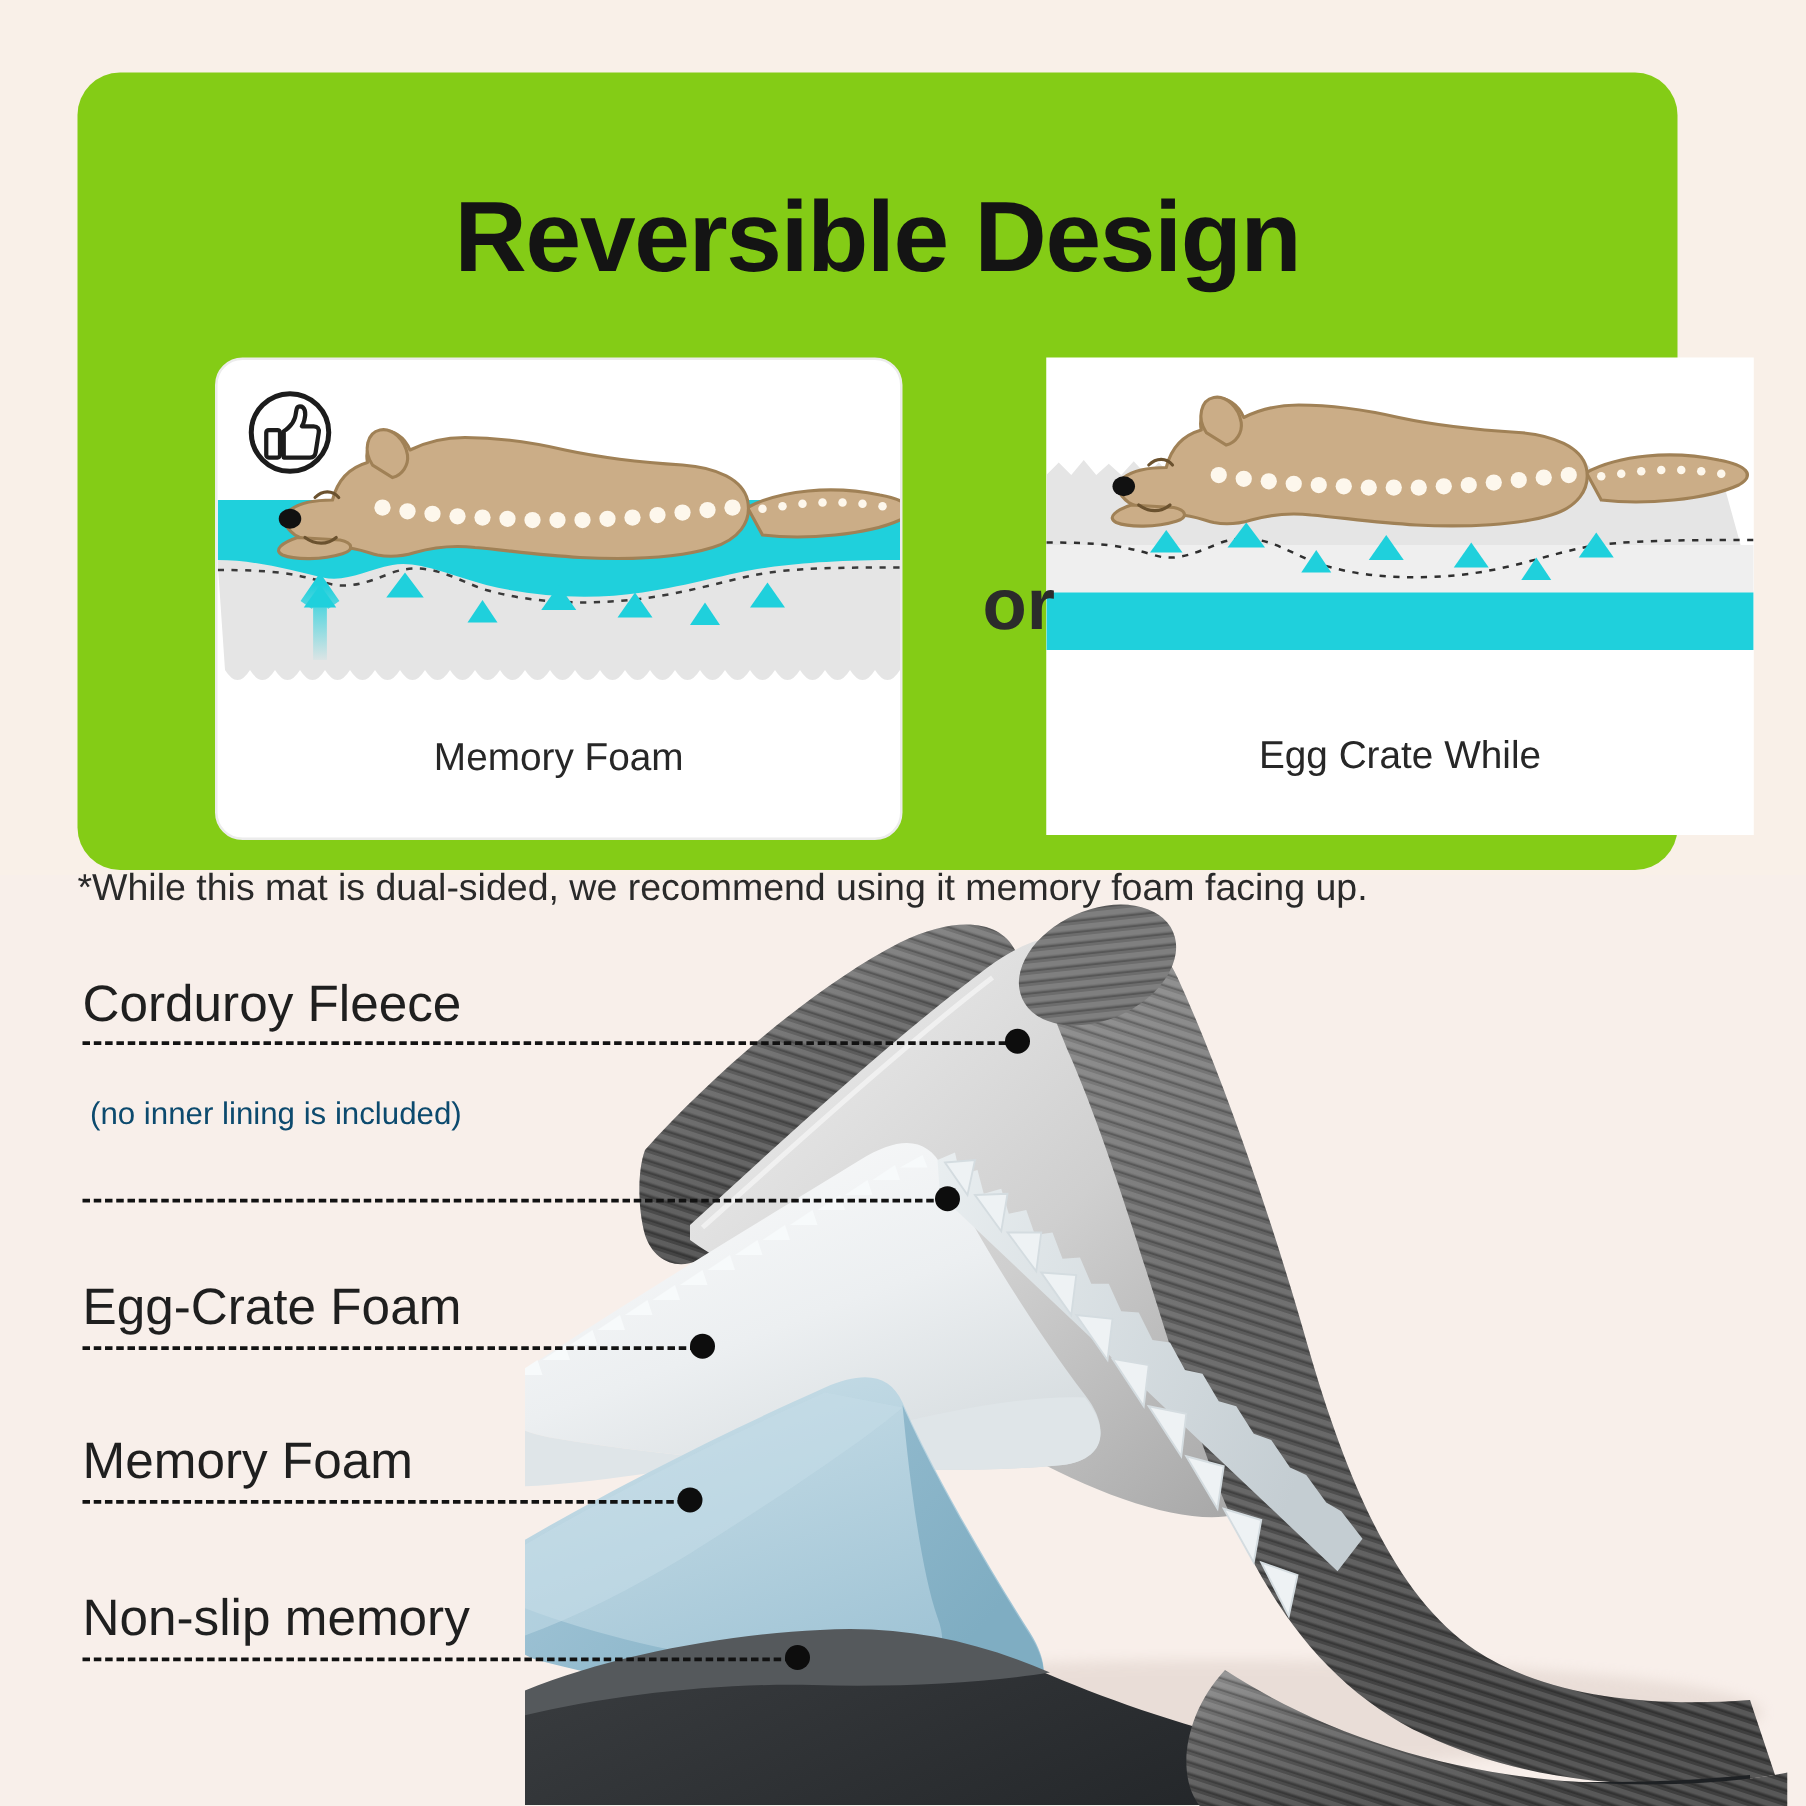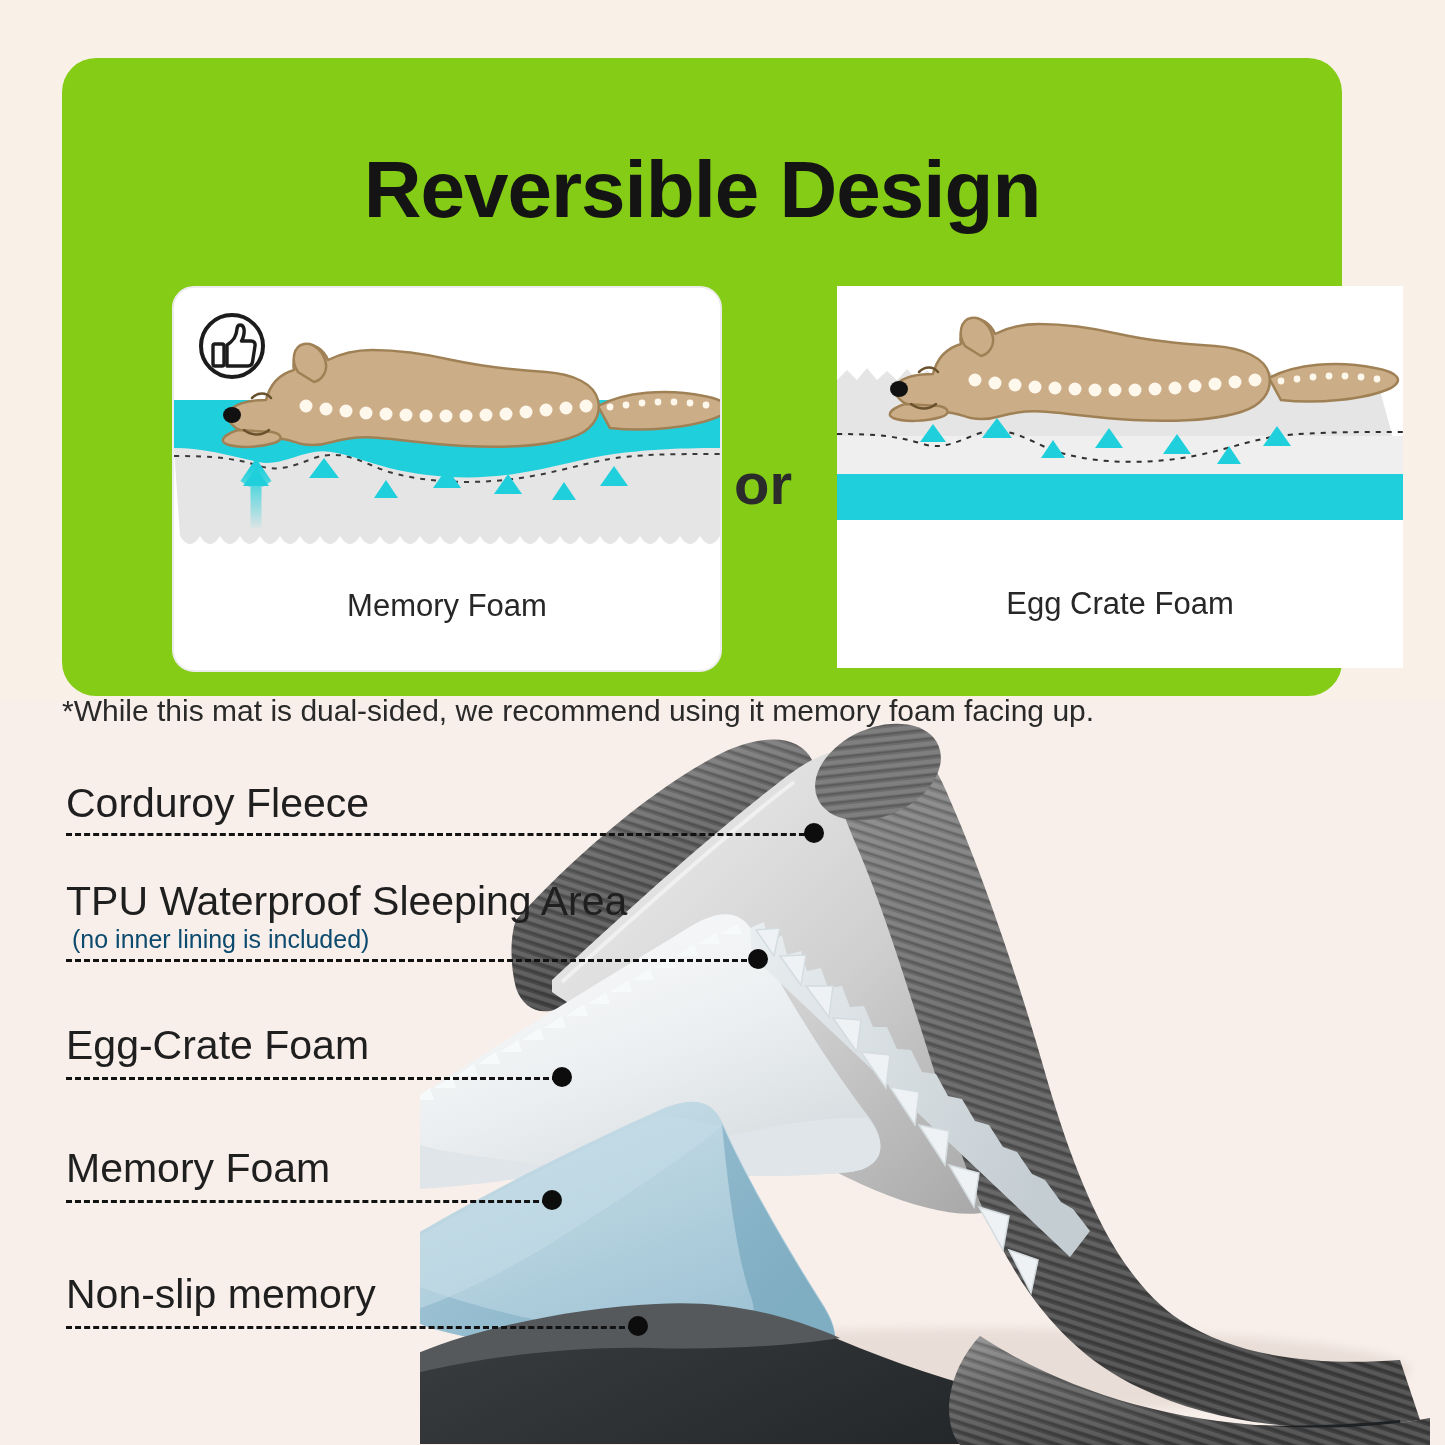--- a/index.html
+++ b/index.html
@@ -35,21 +35,21 @@
     overflow:hidden;background:#fff;
   }
   .panel-caption{
     position:absolute;left:0;width:100%;text-align:center;
     font-size:31px;color:#272727;
   }
   
   .scene{position:absolute;left:0;top:0;width:100%;height:296px;overflow:hidden;}
   
   .or-text{
-    position:absolute;left:672px;top:392px;width:110px;text-align:left;
+    position:absolute;left:672px;top:392px;width:110px;text-align:right;
     font-size:58px;font-weight:bold;color:#2b2b2b;
   }
   
   .footnote{
     position:absolute;left:0;top:636px;width:100%;
     font-size:30px;color:#2a2a2a;
   }
   
   .label-group{position:absolute;}
   .label-text{
@@ -322,21 +322,21 @@
                 <circle cx="492" cy="90" r="3.4"></circle>
               <circle cx="508" cy="90" r="3.4"></circle>
                 <circle cx="524" cy="91" r="3.4"></circle>
               <circle cx="540" cy="93" r="3.4"></circle>
             </g>
           </g>
         </g>
       </svg>
     </div>
 
-    <div class="panel-caption" style="top:300px;">Egg Crate Foam</div>
+    <div class="panel-caption" style="top:300px;">Egg Crate While</div>
   </div>
 
   <div class="or-text">or</div>
 
   <div class="footnote">*While this mat is dual-sided, we recommend using it memory foam facing up.</div>
 </div>
 
 <div class="product-img">
   <svg viewBox="0 0 1010 725" width="1010" height="725" xmlns="http://www.w3.org/2000/svg">
     <defs>
@@ -484,21 +484,20 @@
   </svg>
 </div>
 
 <div class="label-group" style="left:66px;top:779px;">
   <div class="label-text">Corduroy Fleece</div>
 </div>
 <div class="leader" style="left:66px;top:833px;width:748px;"></div>
 <div class="leader-dot" style="left:804px;top:823px;"></div>
 
 <div class="label-group" style="left:66px;top:877px;">
-  <div class="label-text">TPU Waterproof Sleeping Area</div>
   <div class="label-sub">(no inner lining is included)</div>
 </div>
 <div class="leader" style="left:66px;top:959px;width:690px;"></div>
 <div class="leader-dot" style="left:748px;top:949px;"></div>
 
 <div class="label-group" style="left:66px;top:1021px;">
   <div class="label-text">Egg-Crate Foam</div>
 </div>
 <div class="leader" style="left:66px;top:1077px;width:492px;"></div>
 <div class="leader-dot" style="left:552px;top:1067px;"></div>

